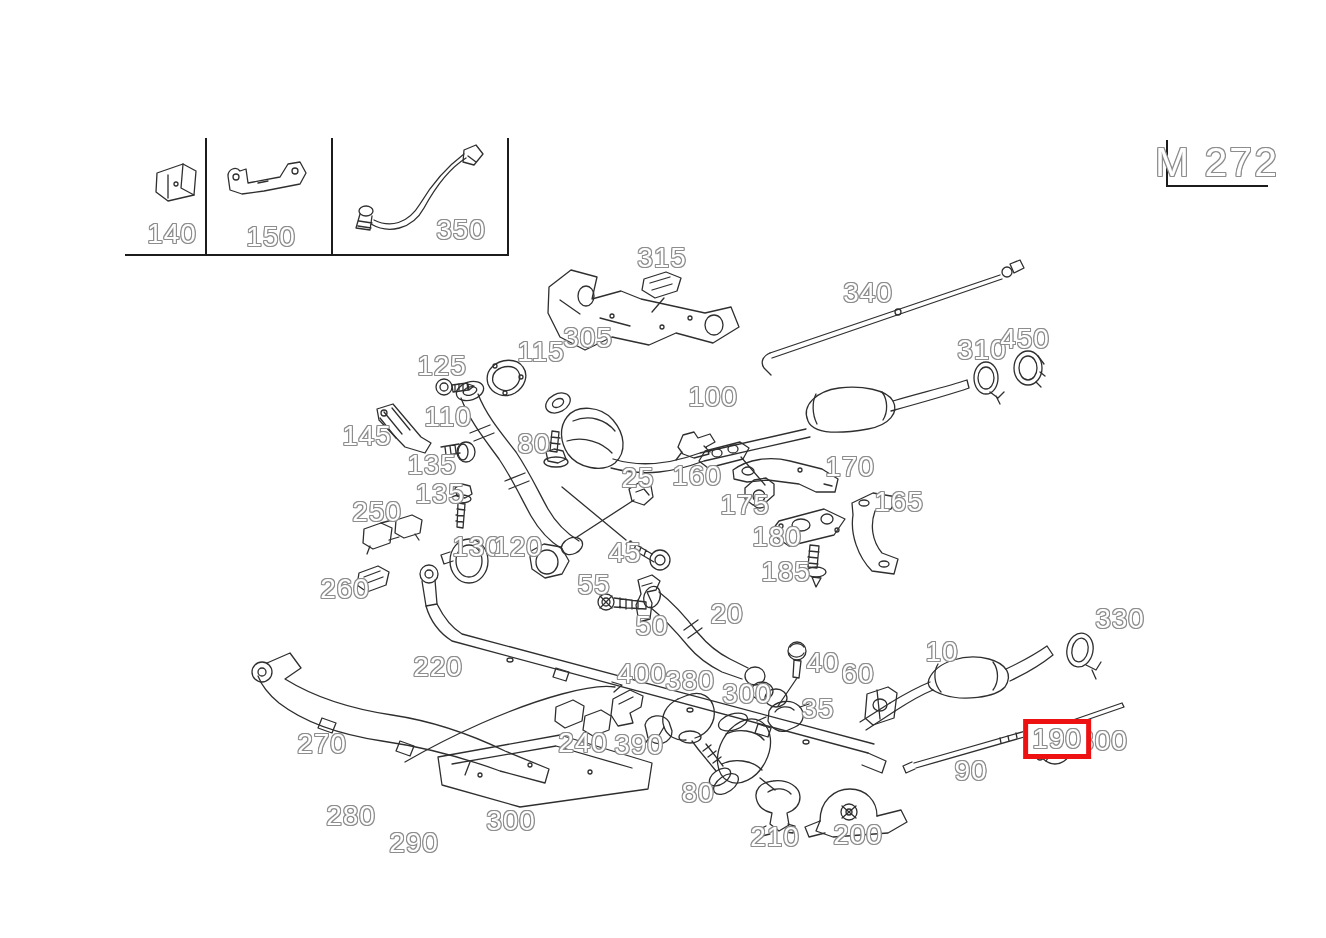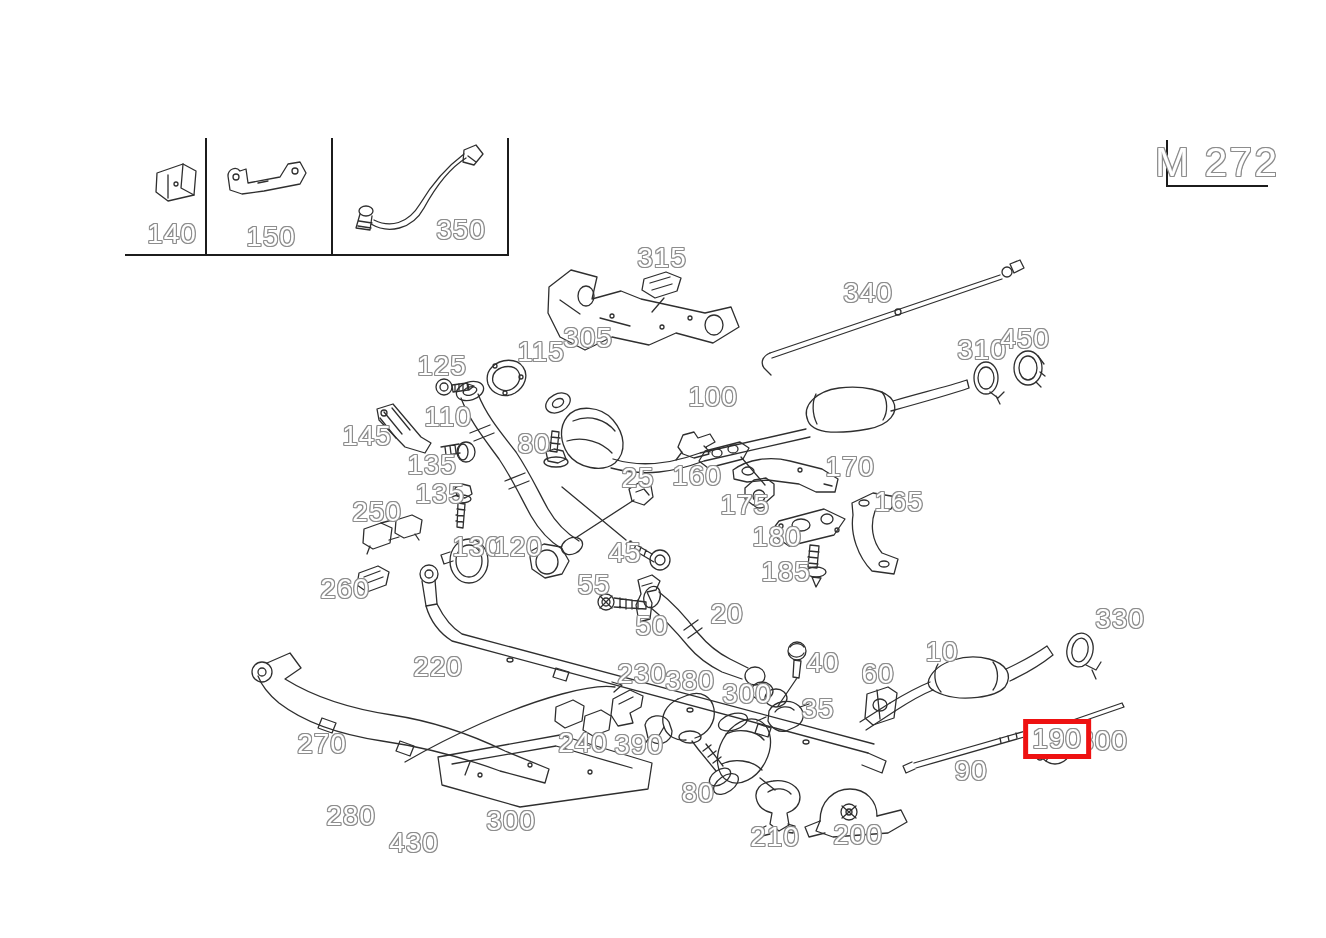--- a/index.html
+++ b/index.html
@@ -369,33 +369,33 @@
       <div class="part-label" style="left: 518px; top: 547px;">120</div>
       <div class="part-label" style="left: 625px; top: 553px;">45</div>
       <div class="part-label" style="left: 786px; top: 572px;">185</div>
       <div class="part-label" style="left: 594px; top: 585px;">55</div>
       <div class="part-label" style="left: 345px; top: 589px;">260</div>
       <div class="part-label" style="left: 652px; top: 626px;">50</div>
       <div class="part-label" style="left: 727px; top: 614px;">20</div>
       <div class="part-label" style="left: 1077px; top: 619px; margin-left: 43px;">330</div>
       <div class="part-label" style="left: 942px; top: 652px;">10</div>
       <div class="part-label" style="left: 438px; top: 667px;">220</div>
-      <div class="part-label" style="left: 642px; top: 674px;">230</div>
+      <div class="part-label" style="left: 642px; top: 674px;">400</div>
       <div class="part-label" style="left: 823px; top: 663px;">40</div>
       <div class="part-label" style="left: 690px; top: 681px;">380</div>
-      <div class="part-label" style="left: 878px; top: 674px;">60</div>
+      <div class="part-label" style="left: 858px; top: 674px;">60</div>
       <div class="part-label" style="left: 747px; top: 694px;">300</div>
       <div class="part-label" style="left: 818px; top: 709px;">35</div>
       <div class="part-label" style="left: 322px; top: 744px;">270</div>
       <div class="part-label" style="left: 583px; top: 743px;">240</div>
       <div class="part-label" style="left: 639px; top: 745px;">390</div>
       <div class="part-label" style="left: 1103px; top: 741px;">800</div>
       <div class="part-label" style="left: 971px; top: 771px;">90</div>
       <div class="part-label highlighted" style="left: 1057px; top: 739px; border-color: rgb(238, 17, 17);">190</div>
       <div class="part-label" style="left: 351px; top: 816px;">280</div>
       <div class="part-label" style="left: 698px; top: 793px;">80</div>
       <div class="part-label" style="left: 511px; top: 821px;">300</div>
-      <div class="part-label" style="left: 414px; top: 843px;">430</div>
+      <div class="part-label" style="left: 414px; top: 843px;">290</div>
       <div class="part-label" style="left: 775px; top: 837px;">210</div>
       <div class="part-label" style="left: 858px; top: 835px;">200</div>
     </div>
 
 </div>
 
 </body></html>

